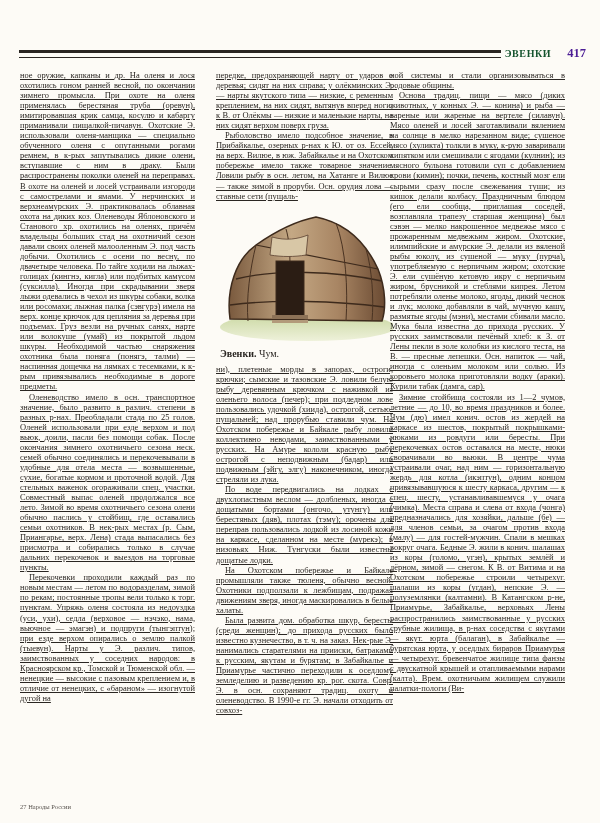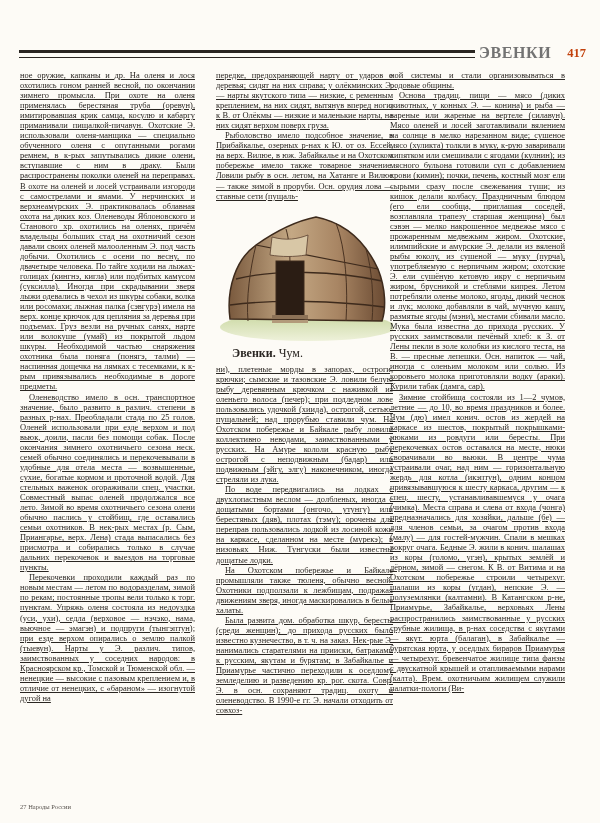--- a/index.html
+++ b/index.html
@@ -12,41 +12,41 @@
     }
     .header {
       position: absolute; top: 46px; left: 19px; right: 14px;
       display: flex; align-items: center; height: 14px;
     }
     .header-rule {
       flex: 1; height: 4px; border-top: 3px solid #2a2622; border-bottom: 1px solid #2a2622;
       box-sizing: content-box; margin-right: 4px; margin-top: 2px;
     }
     .header-title {
-      font-weight: bold; font-size: 16px; letter-spacing: 0.6px; color: #737373;
+      font-weight: bold; font-size: 10px; letter-spacing: 0.6px; color: #14532d;
     }
     .header-page {
-      font-weight: bold; font-size: 12.5px; margin-left: 16px; color: #c2410c;
+      font-weight: bold; font-size: 12.5px; margin-left: 16px; color: #4c1d95;
     }
     .col {
       position: absolute; top: 70px;
       font-size: 8.45px; line-height: 10.05px;
       text-align: justify; hyphens: manual;
     }
     .col p { margin: 0; text-indent: 0; text-decoration: underline; }
     .col p.ind { text-indent: 9px; }
     .col1 { left: 20px; width: 175px; }
     .col2 { left: 216px; width: 177px; }
     .col3 { left: 390px; width: 175px; }
     .figure {
       width: 177px; height: 138px; margin: 8px 0 0 0; position: relative;
     }
     .figure svg { display: block; }
     .caption {
-      font-size: 12px; line-height: 9px; margin: 2px 0 6px 16px; color: #2a2622;
+      font-size: 10px; line-height: 9px; margin: 2px 0 6px 4px; color: #2a2622;
     }
     .caption b { font-weight: bold; }
     .footer {
       position: absolute; left: 20px; top: 803px;
       font-size: 6.5px; color: #5a5550;
     }
   </style>
 </head>
 <body>
 

